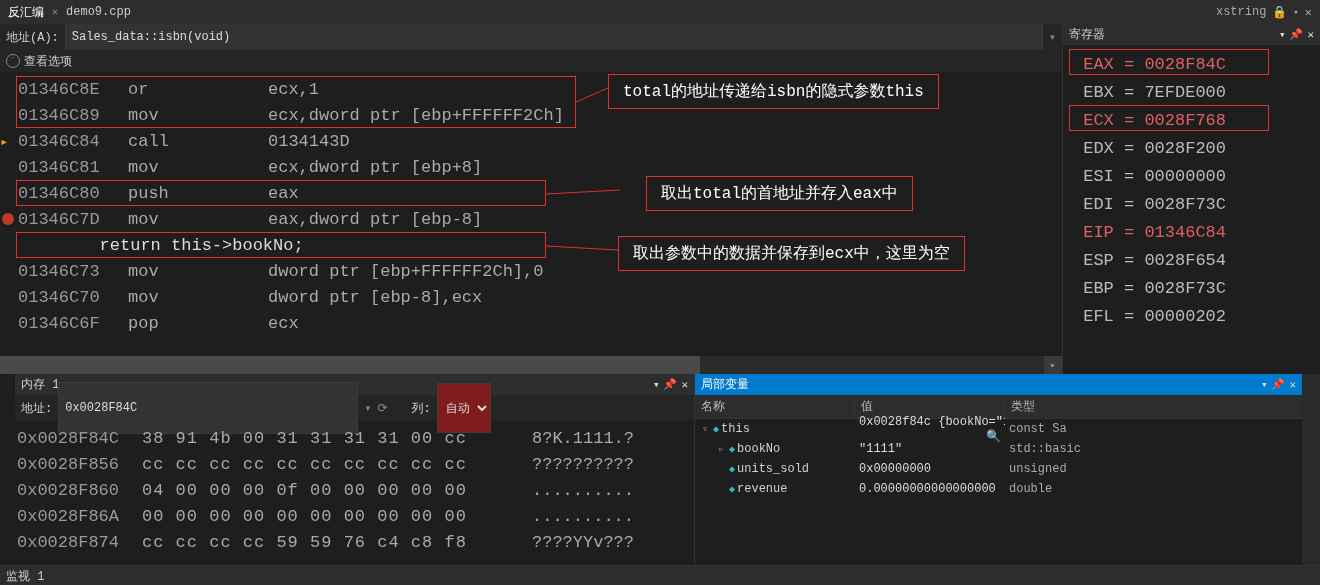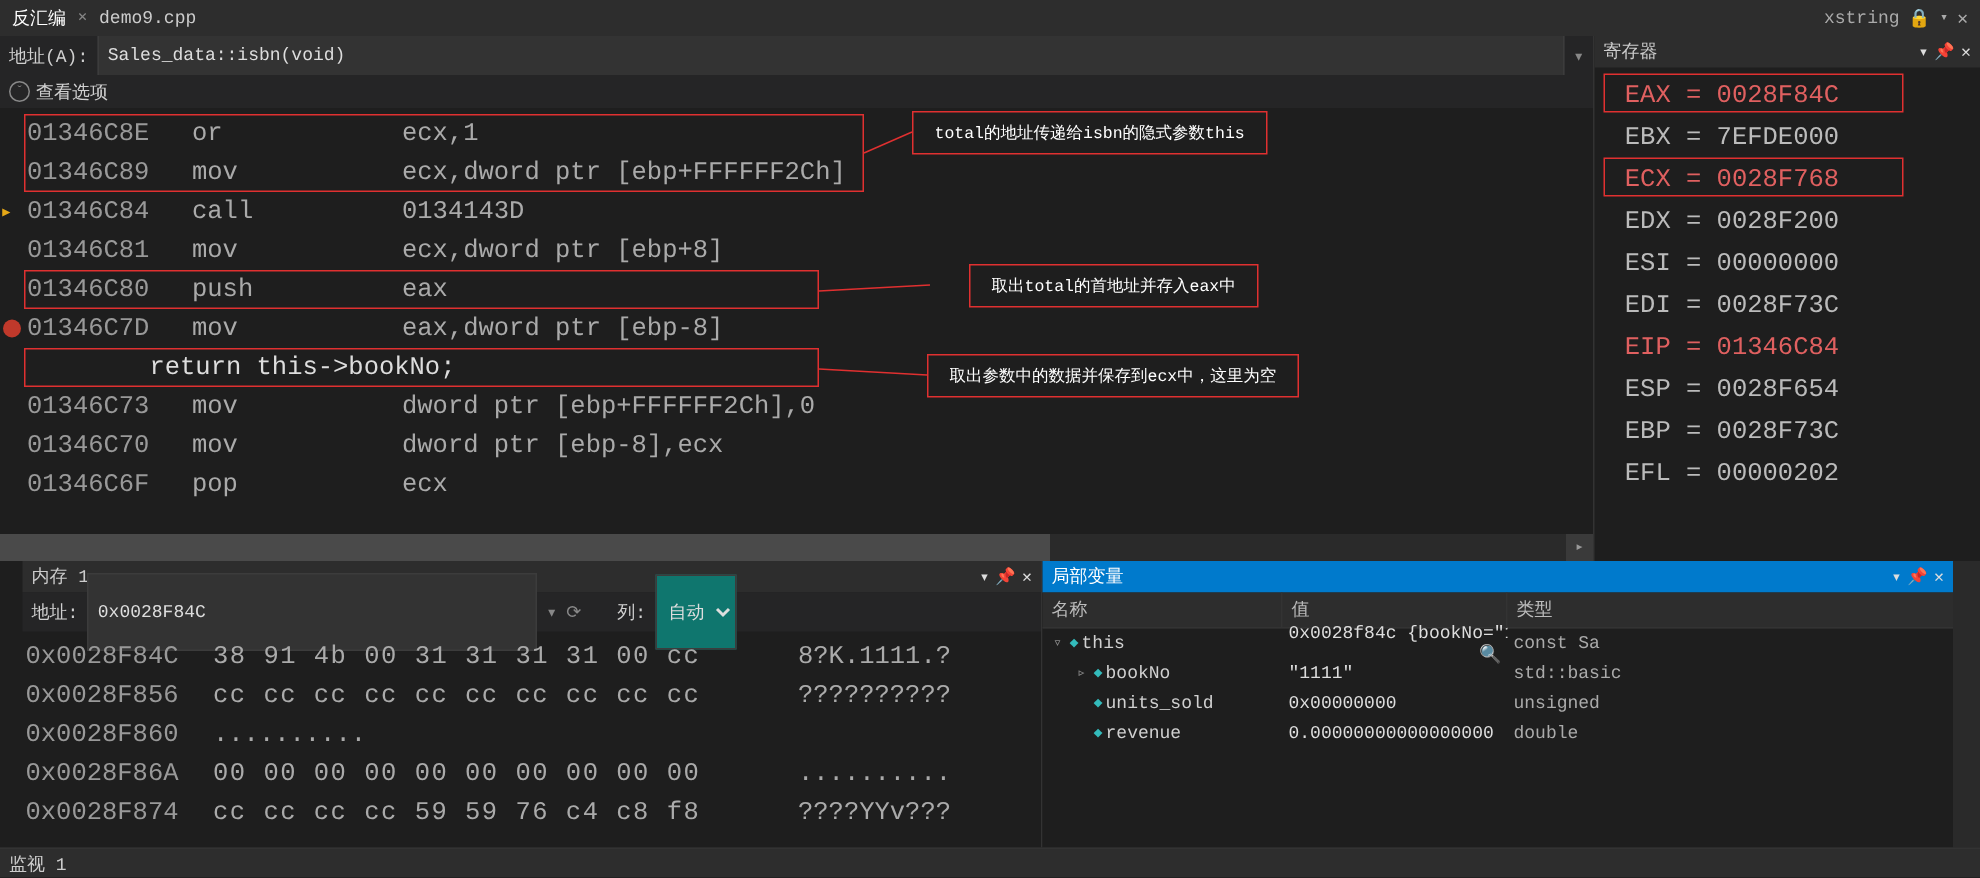--- a/index.html
+++ b/index.html
@@ -96,21 +96,21 @@
 .redbox {
   position:absolute;
   border:1px solid #e03030;
   pointer-events:none;
 }
 .callout {
   position:absolute;
   border:1px solid #e03030;
   color:#fff;
   padding:6px 14px;
-  font-size:11px;
+  font-size:16px;
   background:transparent;
 }
 .registers-panel {
   width: 258px;
   background: #1e1e1e;
   border-left: 1px solid #333;
   display: flex;
   flex-direction: column;
 }
 .panel-title {
@@ -202,21 +202,21 @@
 }
 .footer-bar {
   height:20px;
   background:#2d2d2d;
   font-size:12px;
   color:#ccc;
   padding:2px 6px;
   border-top:1px solid #333;
 }
 .col-sel {
-  background:#0f766e; border:1px solid #3c3c3c; color:#ddd; padding:16px 4px; font-size:12px;
+  background:#7f1d1d; border:1px solid #3c3c3c; color:#ddd; padding:16px 4px; font-size:12px;
 }
 </style>
 </head>
 <body>
 
 <div class="top-tabs">
   <div class="tab-left">
     <span class="tab active">反汇编</span>
     <span style="color:#888;font-size:10px;">✕</span>
     <span class="tab">demo9.cpp</span>
@@ -365,20 +365,21 @@
           <span class="mem-hex">38 91 4b 00 31 31 31 31 00 cc</span>
           <span class="mem-asc">8?K.1111.?</span>
         </div>
         <div class="mem-line">
           <span class="mem-addr">0x0028F856</span>
           <span class="mem-hex">cc cc cc cc cc cc cc cc cc cc</span>
           <span class="mem-asc">??????????</span>
         </div>
         <div class="mem-line">
           <span class="mem-addr">0x0028F860</span>
+          <span class="mem-hex">04 00 00 00 0f 00 00 00 00 00</span>
           <span class="mem-asc">..........</span>
         </div>
         <div class="mem-line">
           <span class="mem-addr">0x0028F86A</span>
           <span class="mem-hex">00 00 00 00 00 00 00 00 00 00</span>
           <span class="mem-asc">..........</span>
         </div>
         <div class="mem-line">
           <span class="mem-addr">0x0028F874</span>
           <span class="mem-hex">cc cc cc cc 59 59 76 c4 c8 f8</span>

